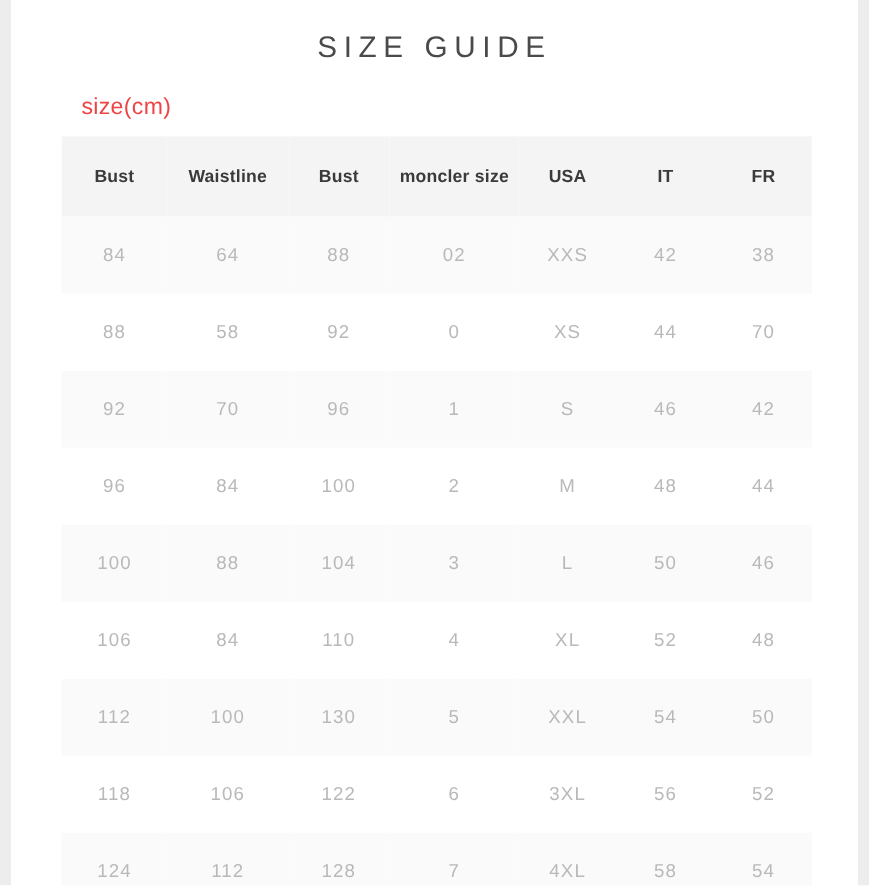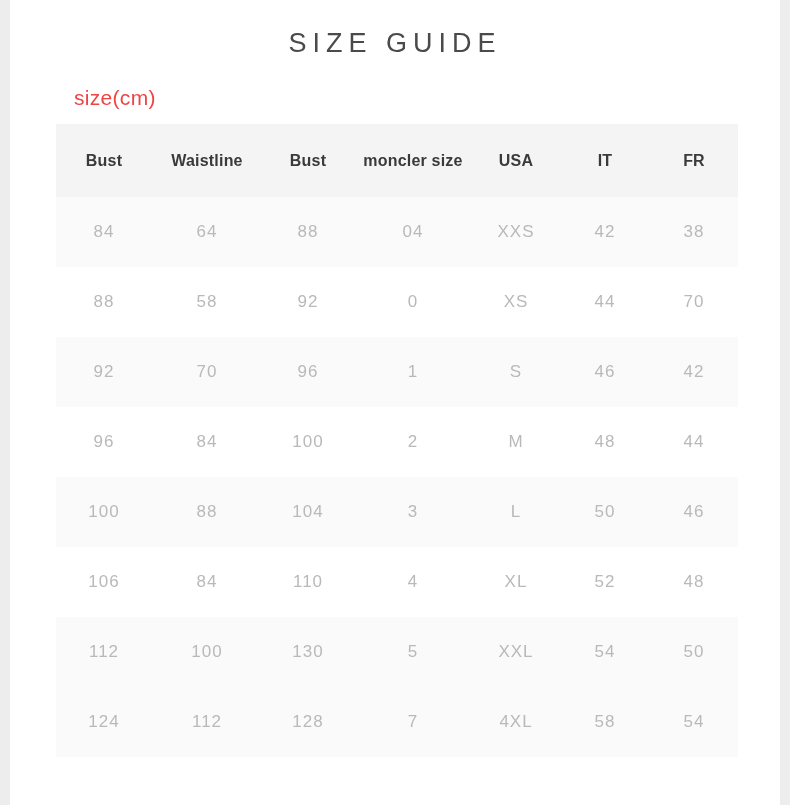--- a/index.html
+++ b/index.html
@@ -131,21 +131,21 @@
           <th>USA</th>
           <th>IT</th>
           <th>FR</th>
         </tr>
       </thead>
       <tbody>
         <tr class="row-odd">
           <td>84</td>
           <td>64</td>
           <td>88</td>
-          <td>04</td>
+          <td>02</td>
           <td>XXS</td>
           <td>42</td>
           <td>38</td>
         </tr>
         <tr class="row-even">
           <td>88</td>
           <td>58</td>
           <td>92</td>
           <td>0</td>
           <td>XS</td>
@@ -190,20 +190,29 @@
         </tr>
         <tr class="row-odd">
           <td>112</td>
           <td>100</td>
           <td>130</td>
           <td>5</td>
           <td>XXL</td>
           <td>54</td>
           <td>50</td>
         </tr>
+        <tr class="row-even">
+          <td>118</td>
+          <td>106</td>
+          <td>122</td>
+          <td>6</td>
+          <td>3XL</td>
+          <td>56</td>
+          <td>52</td>
+        </tr>
         <tr class="row-odd">
           <td>124</td>
           <td>112</td>
           <td>128</td>
           <td>7</td>
           <td>4XL</td>
           <td>58</td>
           <td>54</td>
         </tr>
       </tbody>

